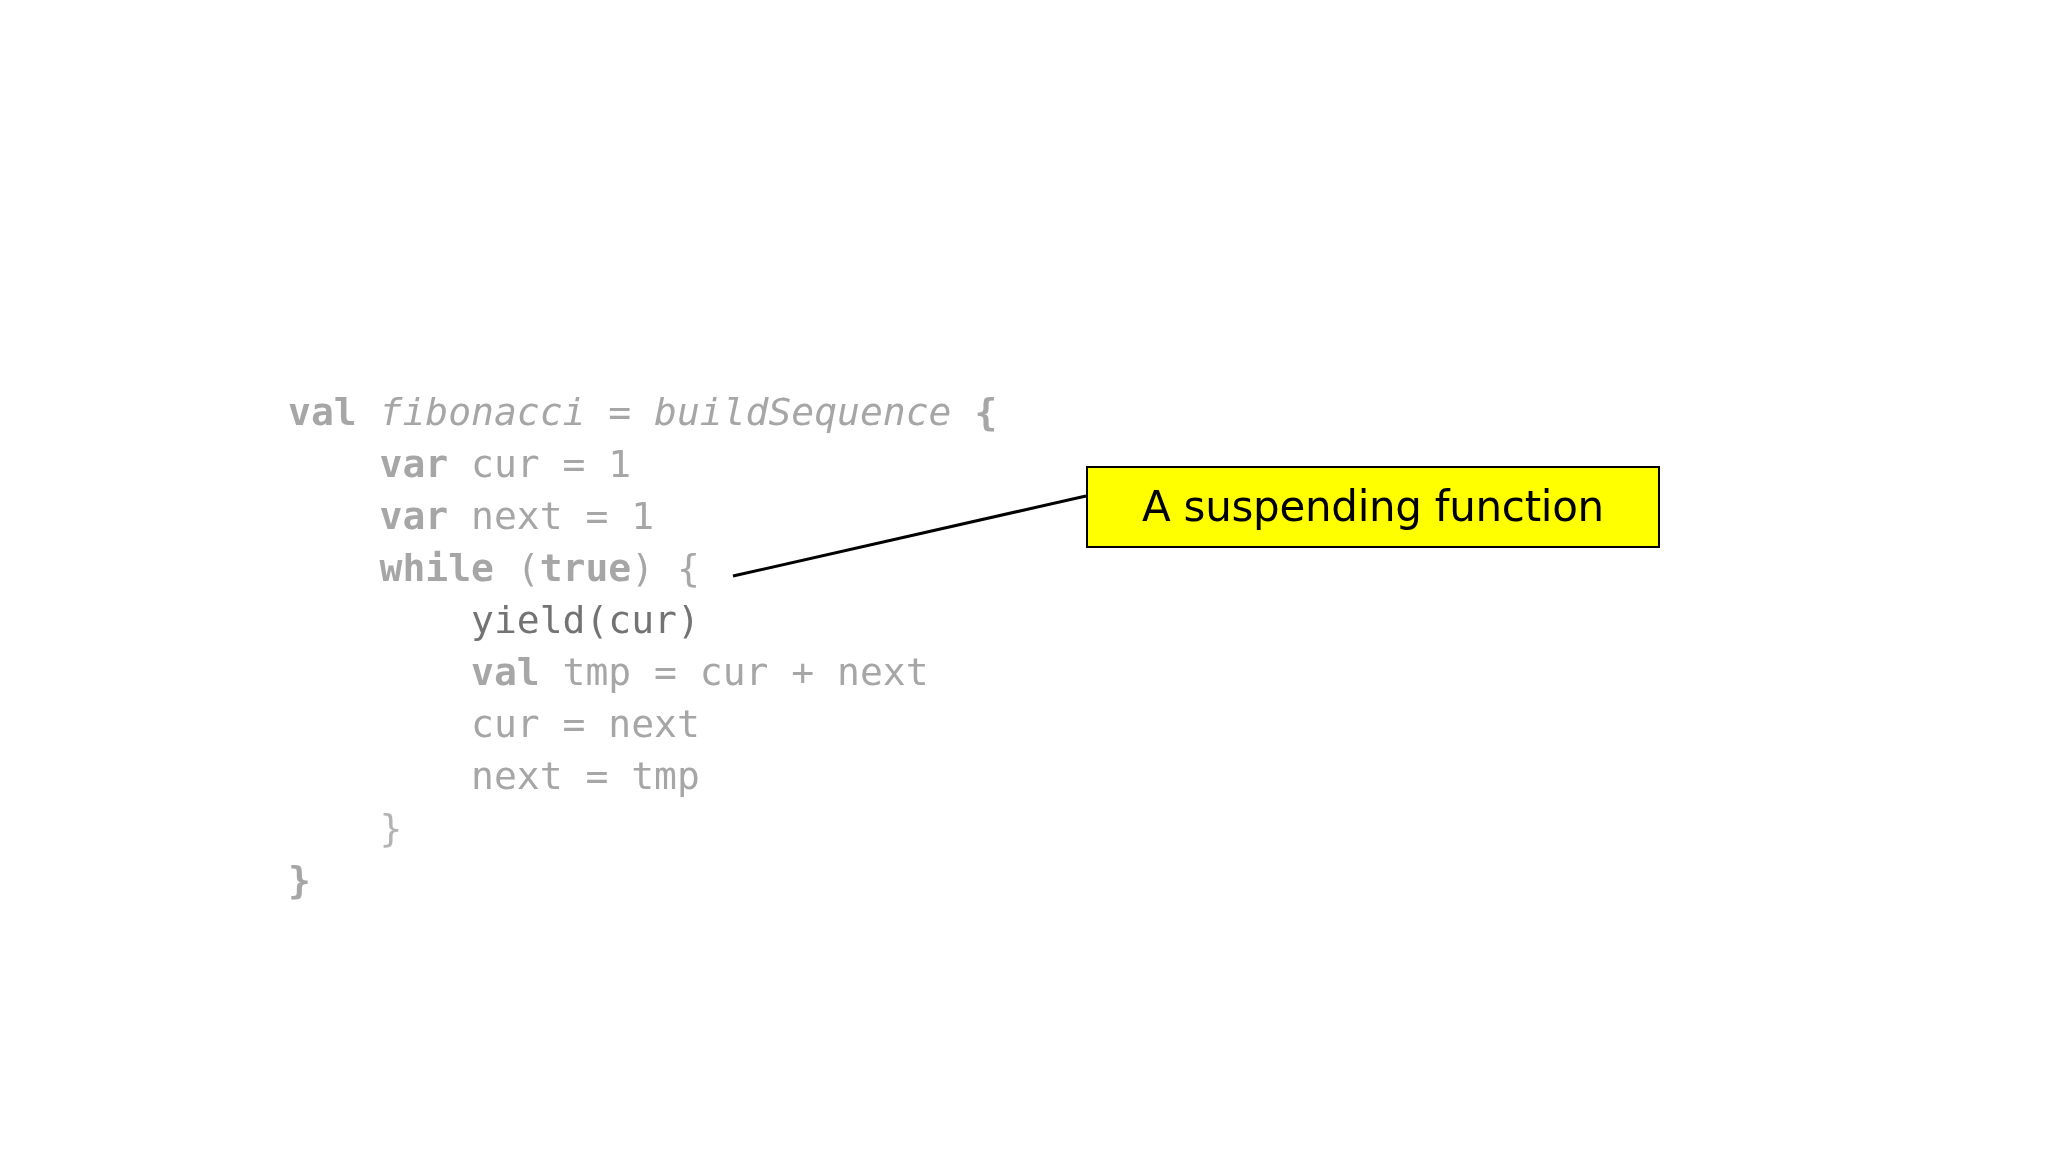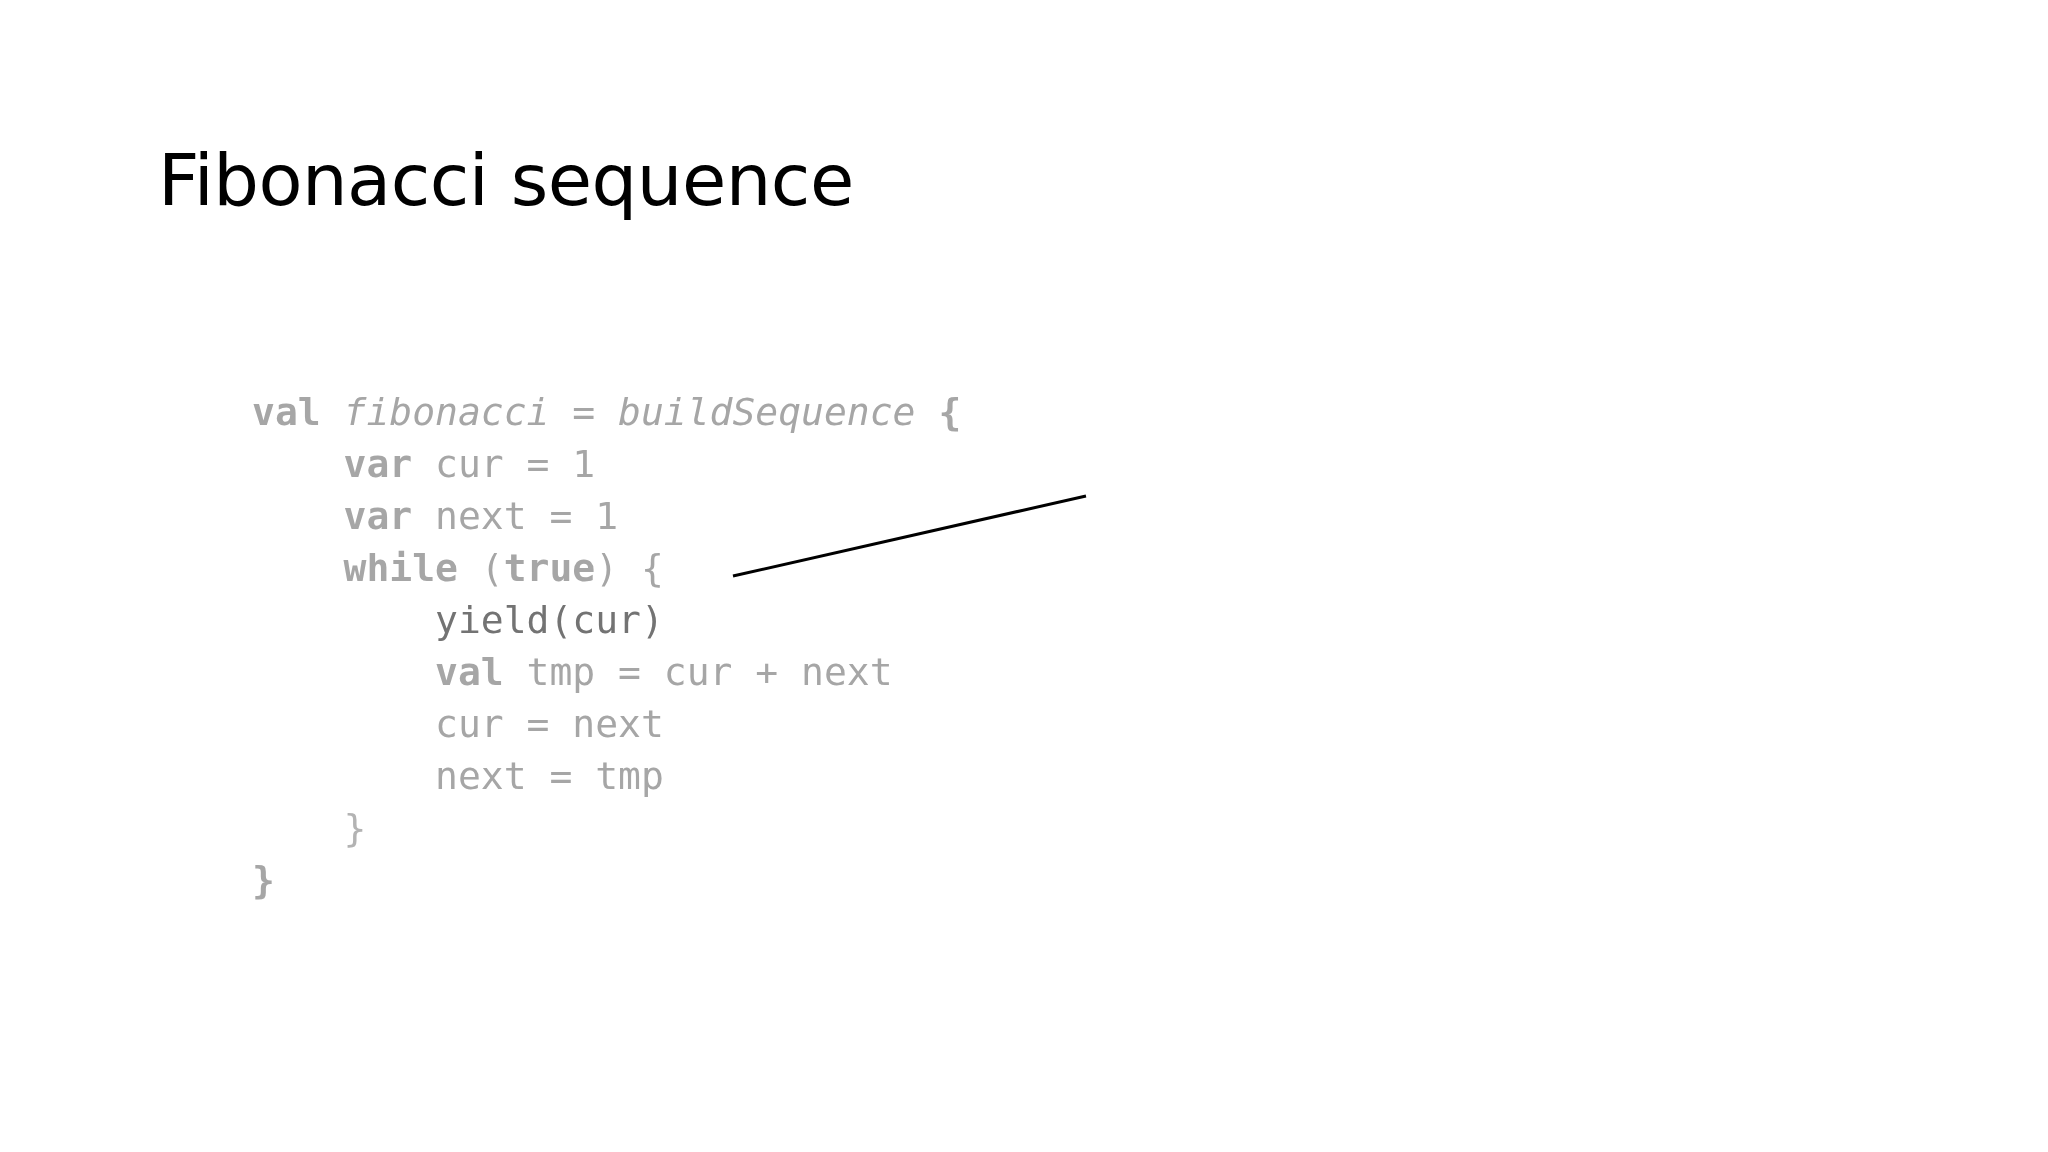--- a/index.html
+++ b/index.html
@@ -43,20 +43,21 @@
     top: 348px;
     font-family: "DejaVu Sans Mono", "Liberation Mono", monospace;
     font-size: 38px;
     line-height: 52px;
     color: #a6a6a6;
     white-space: pre;
   }
   .code-line {
     white-space: pre;
     height: 52px;
+    margin-left: 36px;
   }
   .tok-kw      { font-weight: bold; color: #a6a6a6; }
   .tok-id      { font-style: italic; color: #a6a6a6; }
   .tok-plain   { color: #a6a6a6; }
   .tok-brace   { font-weight: bold; color: #a6a6a6; }
   .tok-brace-l { font-weight: normal; color: #b3b3b3; }
   .tok-hl      { color: #737373; }
 
   
   #leader-line {
@@ -90,22 +91,24 @@
     line-height: 1;
     white-space: nowrap;
     letter-spacing: -0.3px;
   }
 </style>
 </head>
 <body>
 
 <div id="slide" style="background: rgb(255, 255, 255);">
 
-  <h1 id="slide-title">Fibonacci sequence</h1>
 
   <pre id="code-block" style="color: rgb(166, 166, 166);"><div class="code-line"><span class="tok-kw">val</span><span class="tok-plain"> </span><span class="tok-id">fibonacci</span><span class="tok-plain"> = </span><span class="tok-id">buildSequence</span><span class="tok-plain"> </span><span class="tok-brace">{</span></div><div class="code-line"><span>    </span><span class="tok-kw">var</span><span class="tok-plain"> cur = 1</span></div><div class="code-line"><span>    </span><span class="tok-kw">var</span><span class="tok-plain"> next = 1</span></div><div class="code-line"><span>    </span><span class="tok-kw">while</span><span class="tok-plain"> (</span><span class="tok-kw">true</span><span class="tok-plain">) {</span></div><div class="code-line"><span>        </span><span class="tok-hl">yield(cur)</span></div><div class="code-line"><span>        </span><span class="tok-kw">val</span><span class="tok-plain"> tmp = cur + next</span></div><div class="code-line"><span>        </span><span class="tok-plain">cur = next</span></div><div class="code-line"><span>        </span><span class="tok-plain">next = tmp</span></div><div class="code-line"><span>    </span><span class="tok-brace-l">}</span></div><div class="code-line"><span class="tok-brace">}</span></div></pre>
 
   <svg id="leader-line" viewBox="0 0 2048 1152" xmlns="http://www.w3.org/2000/svg">
     <line id="leader-line-segment" x1="733" y1="576" x2="1086" y2="496" stroke="#000000" stroke-width="3"></line>
   </svg>
 
+  <div id="callout-box" style="background: rgb(255, 255, 0); border-color: rgb(0, 0, 0);">
+    <span id="callout-text" style="color: rgb(0, 0, 0);">A suspending function</span>
+  </div>
 
 </div>
 
 </body></html>

